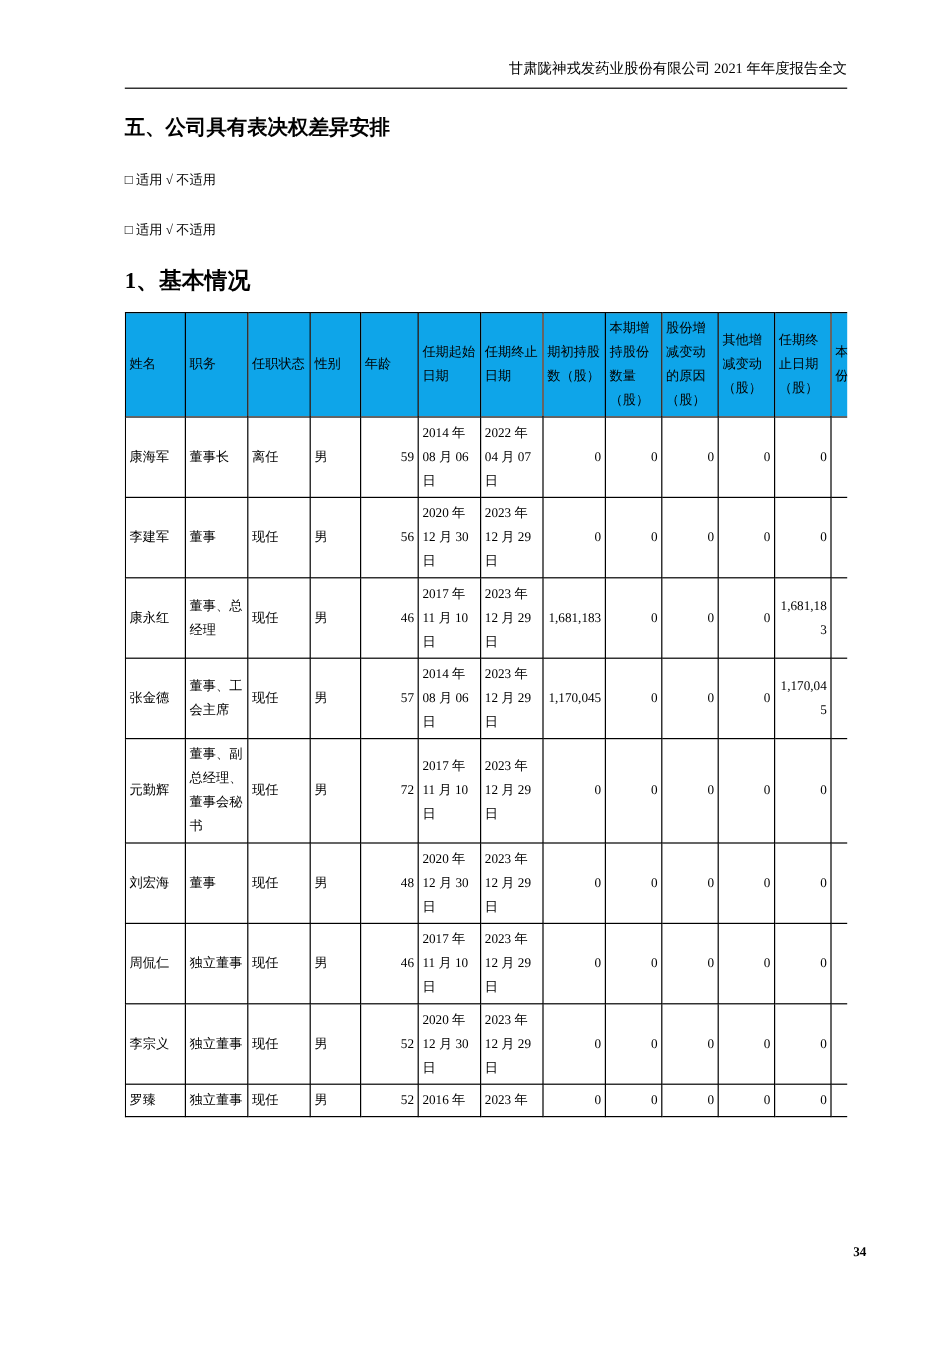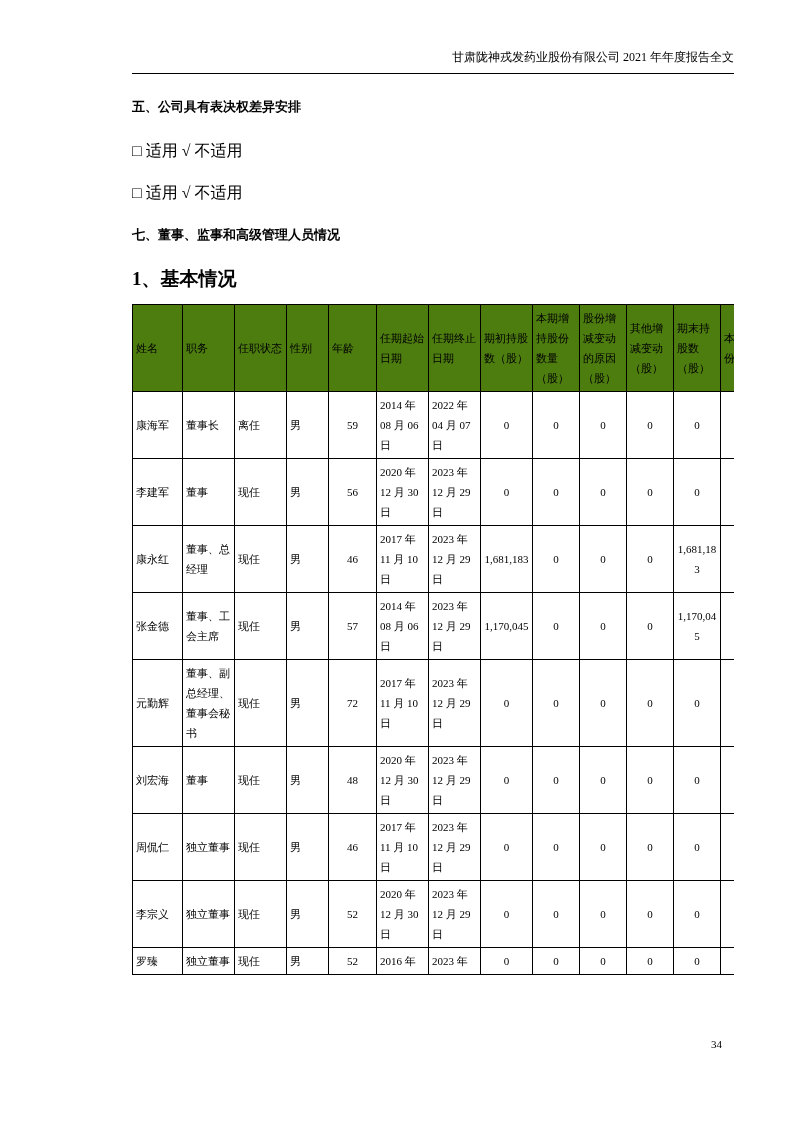--- a/index.html
+++ b/index.html
@@ -5,40 +5,40 @@
   * { box-sizing: border-box; margin: 0; padding: 0; }
   html, body { background: #ffffff; }
   body {
     width: 793px; height: 1122px;
     font-family: "Liberation Serif", "DejaVu Serif", serif;
     color: #000;
     position: relative;
     overflow: hidden;
   }
   .page { position: relative; width: 793px; height: 1122px; background: #fff; }
-  .content { position: absolute; left: 84px; top: 48px; width: 650px; padding-left: 48px; }
+  .content { position: absolute; left: 56px; top: 48px; width: 650px; padding-left: 48px; }
 
   .report-title {
     text-align: right;
     font-size: 12px;
     line-height: 18px;
     padding-bottom: 7px;
   }
   .header-rule { border-bottom: 1px solid #000; height: 0; }
 
   h2.sec {
-    font-size: 13px;
+    font-size: 17px;
     font-weight: bold;
     margin-top: 25px;
     line-height: 19px;
     font-family: "Liberation Sans", "DejaVu Sans", sans-serif;
   }
   h2.sec.first { margin-top: 23px; }
   .option {
-    font-size: 16px;
+    font-size: 11px;
     line-height: 15px;
     margin-top: 27px;
   }
   h3.sub {
     font-size: 19px;
     font-weight: bold;
     margin-top: 27px;
     line-height: 16px;
   }
 
@@ -55,48 +55,48 @@
     line-height: 20px;
   }
   table.directors th, table.directors td {
     border: 1px solid #000;
     padding: 3px;
     vertical-align: middle;
     font-weight: normal;
     overflow: hidden;
   }
   table.directors thead th {
-    background: #4d7c0f;
+    background: #0ea5e9;
     text-align: left;
   }
-  table.directors td.num { text-align: center; word-break: break-all; }
+  table.directors td.num { text-align: right; word-break: break-all; }
   table.directors td.txt { text-align: left; }
 
   .page-number {
     position: absolute;
     right: 71px;
     top: 1038px;
     font-size: 11px;
+    font-weight: bold;
   }
 </style>
 </head>
 <body>
 
 <div class="page">
   <div class="content">
 
     <div class="report-title">甘肃陇神戎发药业股份有限公司 2021 年年度报告全文</div>
     <div class="header-rule"></div>
 
     <h2 class="sec first">五、公司具有表决权差异安排</h2>
     <p class="option">□ 适用 √ 不适用</p>
 
     <p class="option">□ 适用 √ 不适用</p>
 
-    <h2 class="sec">七、董事、监事和高级管理人员情况</h2>
     <h3 class="sub">1、基本情况</h3>
 
     <div class="table-clip">
       <table class="directors">
           <colgroup>
             <col style="width: 50px;">
             <col style="width: 52px;">
             <col style="width: 52px;">
             <col style="width: 42px;">
             <col style="width: 48px;">
@@ -115,21 +115,21 @@
               <th>职务</th>
               <th>任职状态</th>
               <th>性别</th>
               <th>年龄</th>
               <th>任期起始日期</th>
               <th>任期终止日期</th>
               <th>期初持股数（股）</th>
               <th>本期增持股份数量（股）</th>
               <th>股份增减变动的原因（股）</th>
               <th>其他增减变动（股）</th>
-              <th>期末持股数（股）</th>
+              <th>任期终止日期（股）</th>
               <th>本期减持股份数量</th>
             </tr>
           </thead>
           <tbody>
             <tr>
               <td class="txt">康海军</td>
               <td class="txt">董事长</td>
               <td class="txt">离任</td>
               <td class="txt">男</td>
               <td class="num">59</td>

